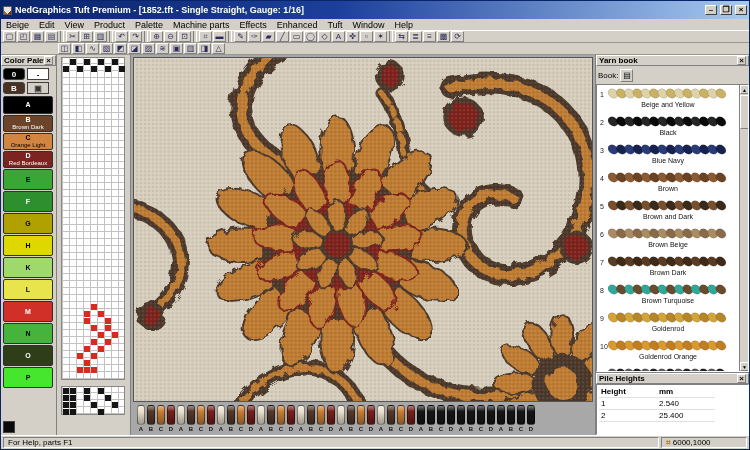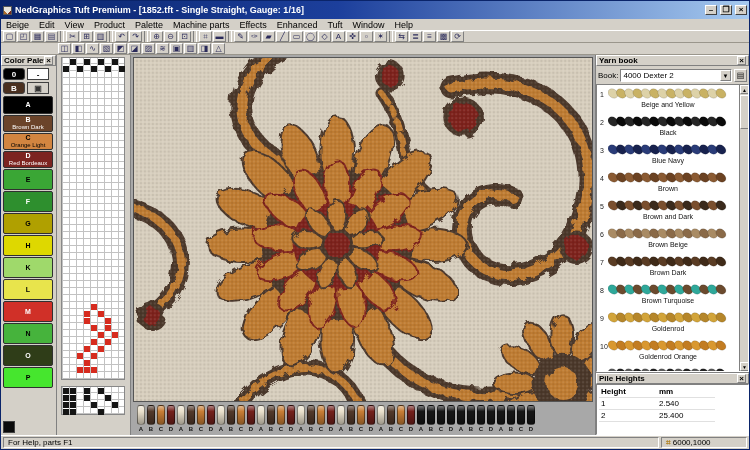--- a/index.html
+++ b/index.html
@@ -558,24 +558,20 @@
     </div>
 
     <div class="right-col">
       <div class="yarnbook">
         <div class="panel-hdr">
           <span class="cap">Yarn book</span>
           <span class="xbtn">×</span>
         </div>
         <div class="book-row">
           <span>Book:</span>
-          <div class="book-select">
-            <span class="val">4000 Dexter 2</span>
-            <span class="dd">▼</span>
-          </div>
           <span class="mini">▤</span>
         </div>
         <div class="yarn-list" id="yarnList">
           <div class="vscroll">
             <div class="sarrow">▲</div>
             <div class="sthumb"></div>
             <div class="sarrow down">▼</div>
           </div>
         <div class="yarn-item">
               <div class="yarn-idx">1</div>

